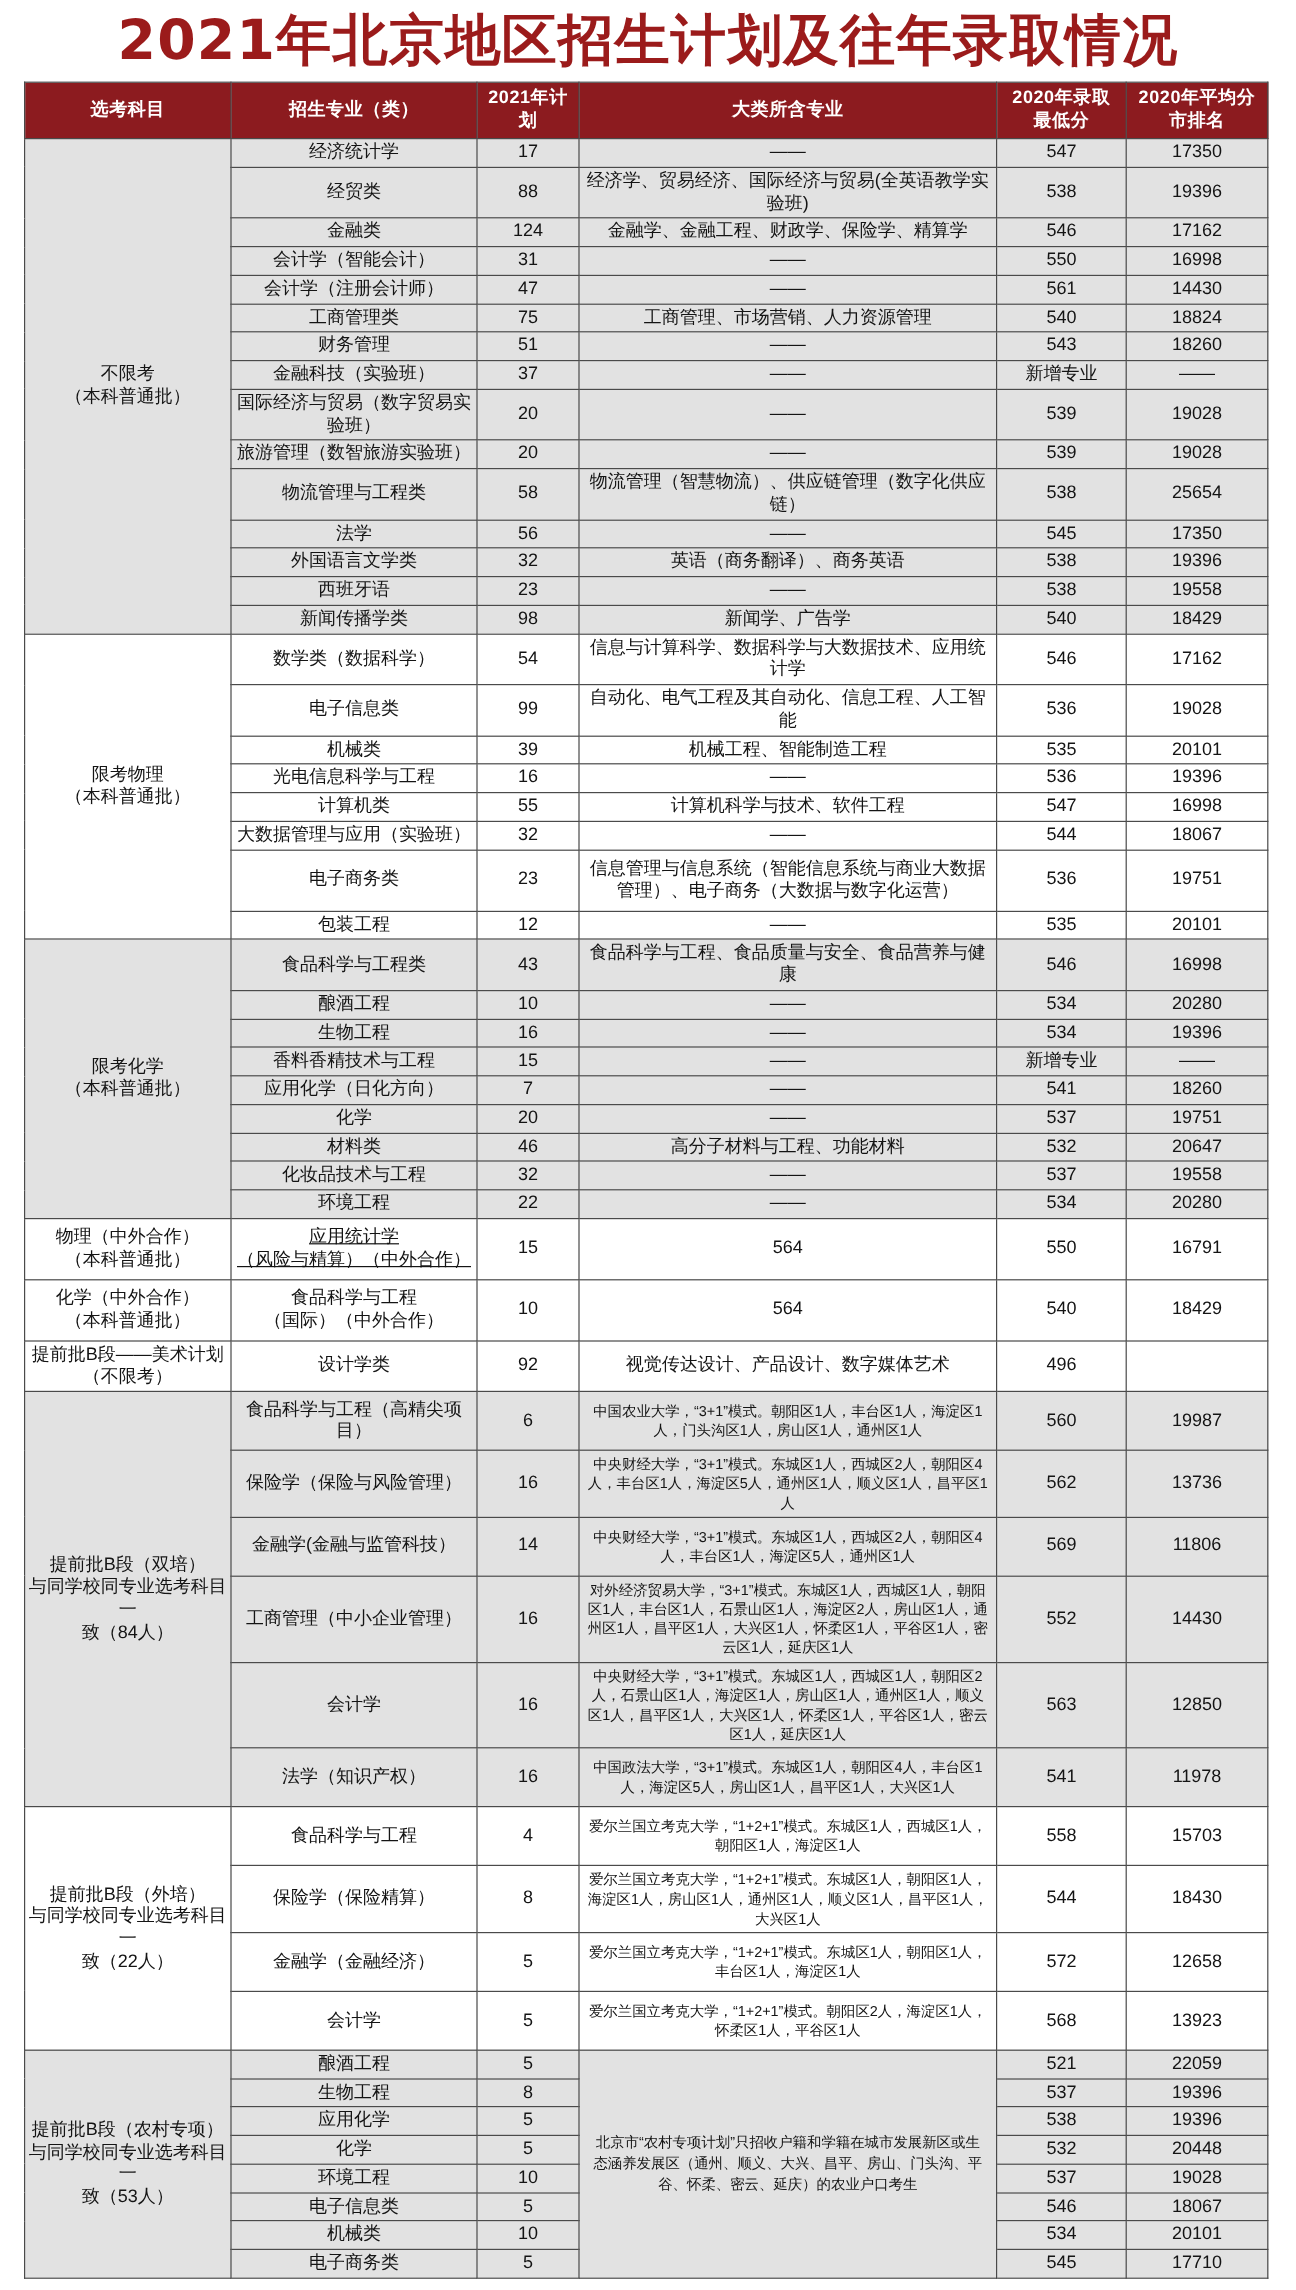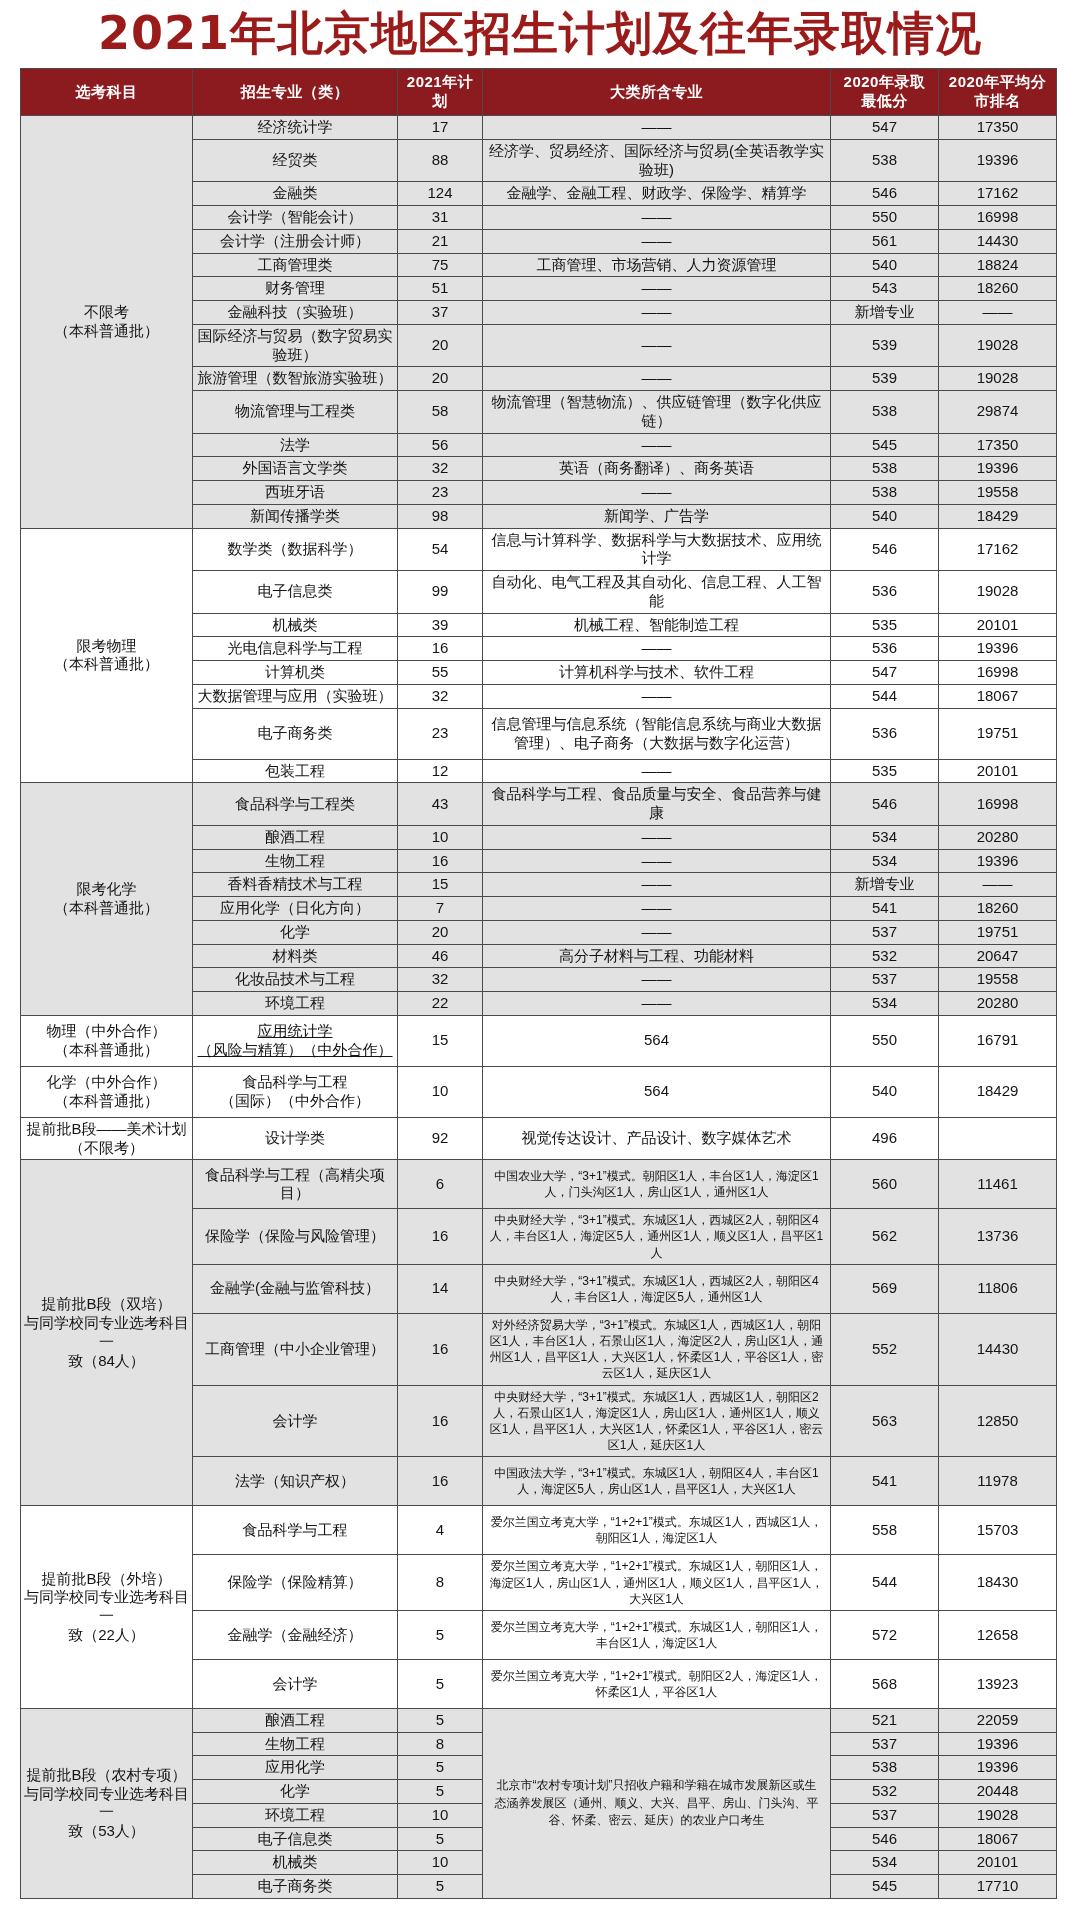--- a/index.html
+++ b/index.html
@@ -142,21 +142,21 @@
           </tr>
           <tr class="band-grey">
             <td class="major">会计学（智能会计）</td>
             <td class="plan">31</td>
             <td class="contains">——</td>
             <td class="min">550</td>
             <td class="rank">16998</td>
           </tr>
           <tr class="band-grey">
             <td class="major">会计学（注册会计师）</td>
-            <td class="plan">21</td>
+            <td class="plan">47</td>
             <td class="contains">——</td>
             <td class="min">561</td>
             <td class="rank">14430</td>
           </tr>
           <tr class="band-grey">
             <td class="major">工商管理类</td>
             <td class="plan">75</td>
             <td class="contains">工商管理、市场营销、人力资源管理</td>
             <td class="min">540</td>
             <td class="rank">18824</td>
@@ -187,21 +187,21 @@
             <td class="plan">20</td>
             <td class="contains">——</td>
             <td class="min">539</td>
             <td class="rank">19028</td>
           </tr>
           <tr class="band-grey">
             <td class="major">物流管理与工程类</td>
             <td class="plan">58</td>
             <td class="contains">物流管理（智慧物流）、供应链管理（数字化供应链）</td>
             <td class="min">538</td>
-            <td class="rank">29874</td>
+            <td class="rank">25654</td>
           </tr>
           <tr class="band-grey">
             <td class="major">法学</td>
             <td class="plan">56</td>
             <td class="contains">——</td>
             <td class="min">545</td>
             <td class="rank">17350</td>
           </tr>
           <tr class="band-grey">
             <td class="major">外国语言文学类</td>
@@ -393,21 +393,21 @@
           <tr class="band-grey">
             <td class="subject" rowspan="6">
               <div>提前批B段（双培）</div>
               <div>与同学校同专业选考科目一</div>
               <div>致（84人）</div>
             </td>
             <td class="major" style="height: 44px;">食品科学与工程（高精尖项目）</td>
             <td class="plan">6</td>
             <td class="contains tiny">中国农业大学，“3+1”模式。朝阳区1人，丰台区1人，海淀区1人，门头沟区1人，房山区1人，通州区1人</td>
             <td class="min">560</td>
-            <td class="rank">11461</td>
+            <td class="rank">19987</td>
           </tr>
           <tr class="band-grey">
             <td class="major" style="height: 44px;">保险学（保险与风险管理）</td>
             <td class="plan">16</td>
             <td class="contains tiny">中央财经大学，“3+1”模式。东城区1人，西城区2人，朝阳区4人，丰台区1人，海淀区5人，通州区1人，顺义区1人，昌平区1人</td>
             <td class="min">562</td>
             <td class="rank">13736</td>
           </tr>
           <tr class="band-grey">
             <td class="major" style="height: 44px;">金融学(金融与监管科技）</td>

